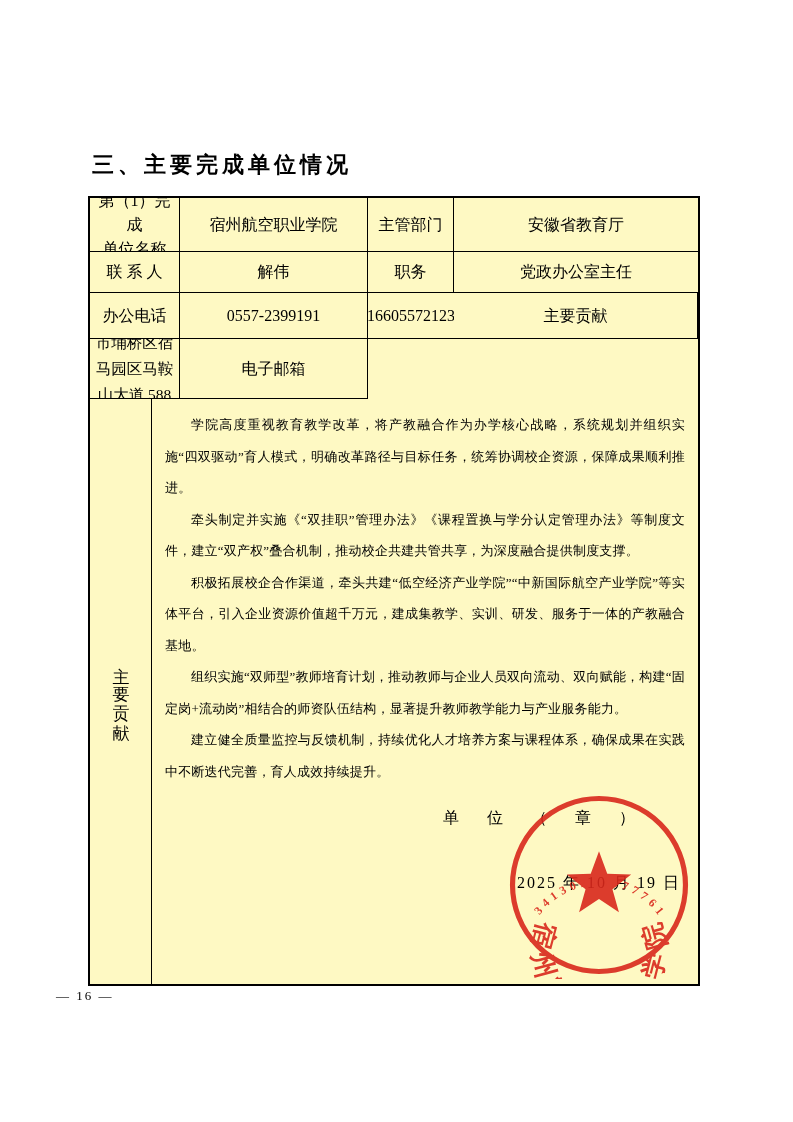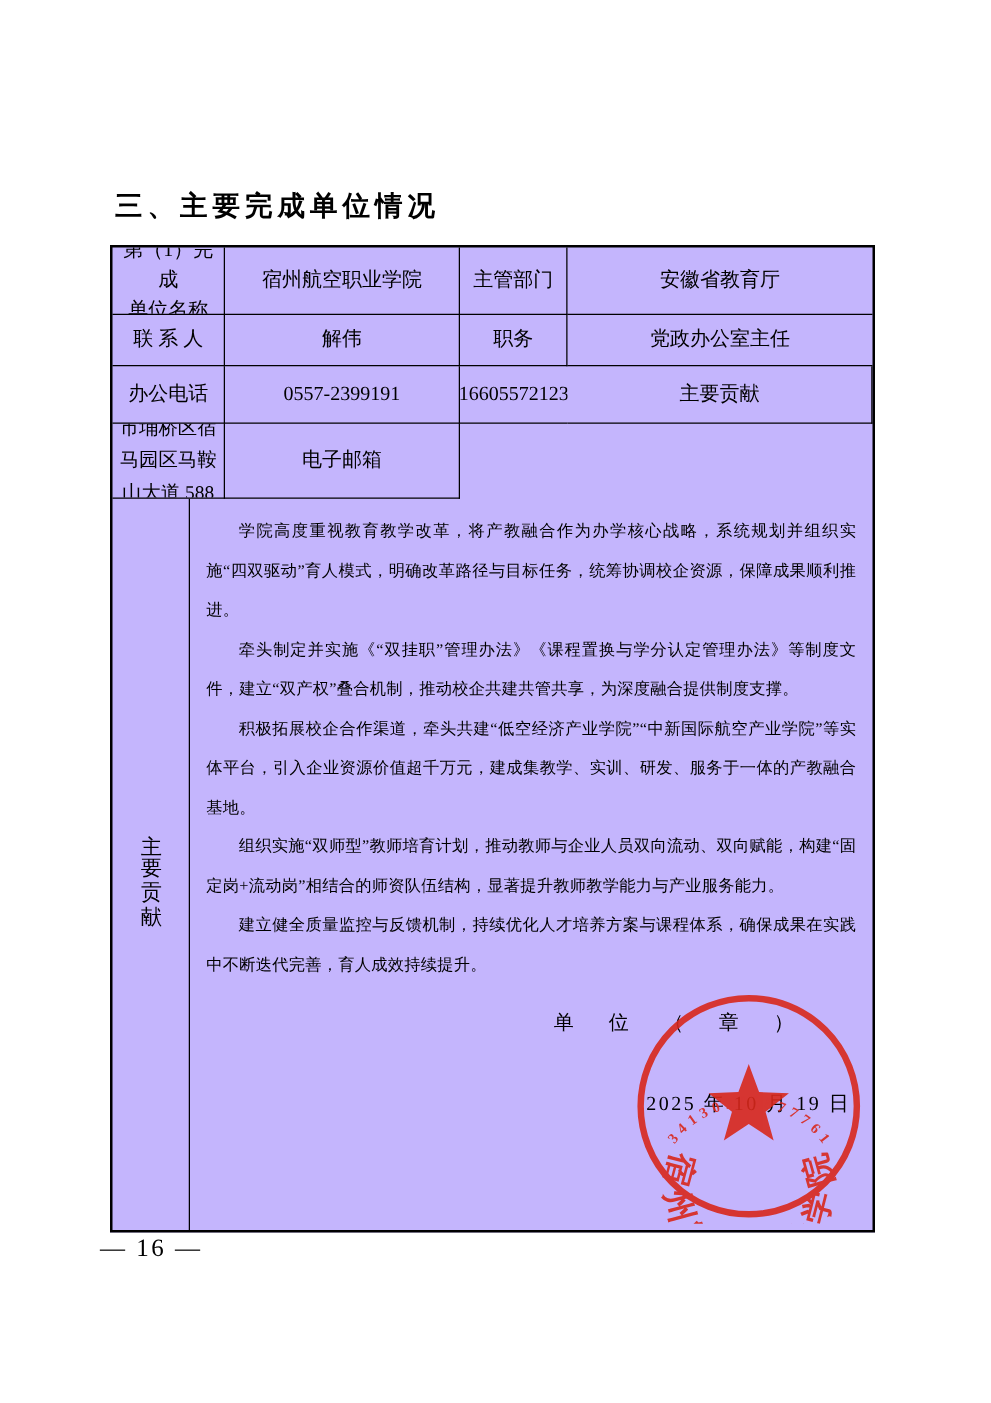--- a/index.html
+++ b/index.html
@@ -13,21 +13,21 @@
   }
   .doc-title {
     position: absolute; left: 92px; top: 150px;
     font-family: "Liberation Sans", "DejaVu Sans", sans-serif;
     font-weight: bold; font-size: 22px; letter-spacing: 4px;
     white-space: nowrap;
   }
   .tbl {
     position: absolute; left: 88px; top: 196px;
     width: 612px; height: 790px;
-    border: 2px solid #000; background: #c4b5fd;
+    border: 2px solid #000; background: #fef9c3;
   }
   .grid {
     display: grid;
     grid-template-columns: 90px 188px 86px 1fr;
     grid-template-rows: 54px 41px 46px 60px;
   }
   .cell {
     border-right: 1.5px solid #000; border-bottom: 1.5px solid #000;
     display: flex; flex-direction: column;
     align-items: center; justify-content: center;
@@ -52,22 +52,22 @@
   }
   .unit-line {
     margin-top: 21px; padding-right: 38px; text-align: right;
     font-size: 16px; letter-spacing: 12px; white-space: nowrap;
   }
   .date-line {
     margin-top: 44px; padding-right: 4px; text-align: right;
     font-size: 16px; letter-spacing: 2px; white-space: nowrap;
   }
   .page-number {
-    position: absolute; left: 80px; top: 988px;
-    font-size: 20px; letter-spacing: 2px;
+    position: absolute; left: 56px; top: 988px;
+    font-size: 13px; letter-spacing: 2px;
   }
   .seal {
     position: absolute; left: 505px; top: 791px;
     width: 188px; height: 188px;
     opacity: 0.9; z-index: 5; pointer-events: none;
   }
   .seal text { font-family: "Liberation Serif", "DejaVu Serif", serif; }
 </style>
 </head>
 <body>

